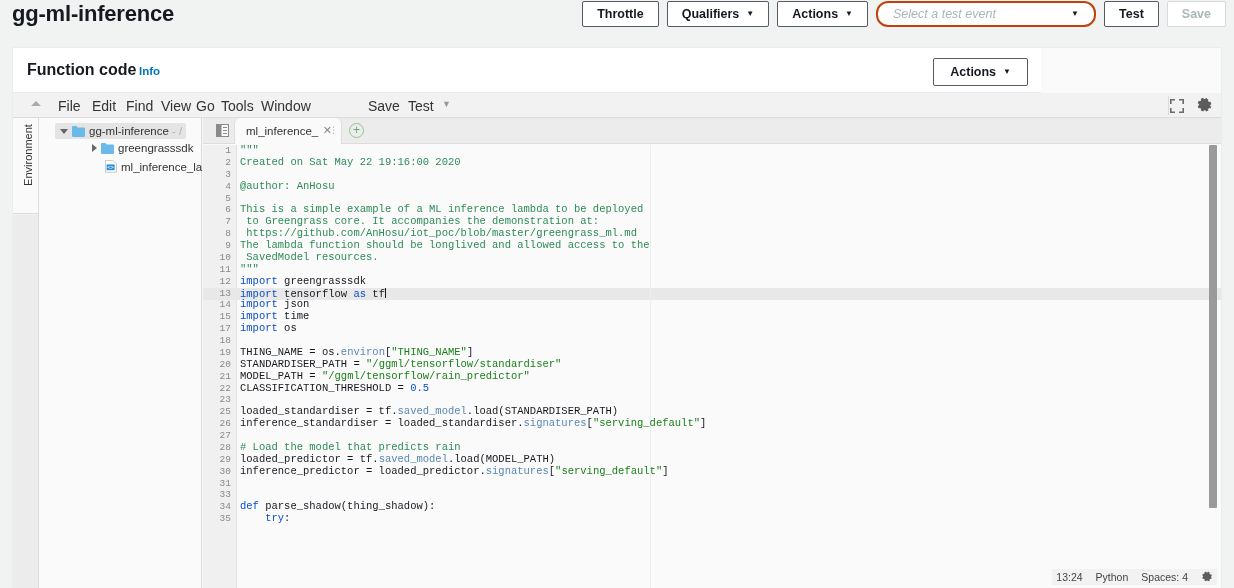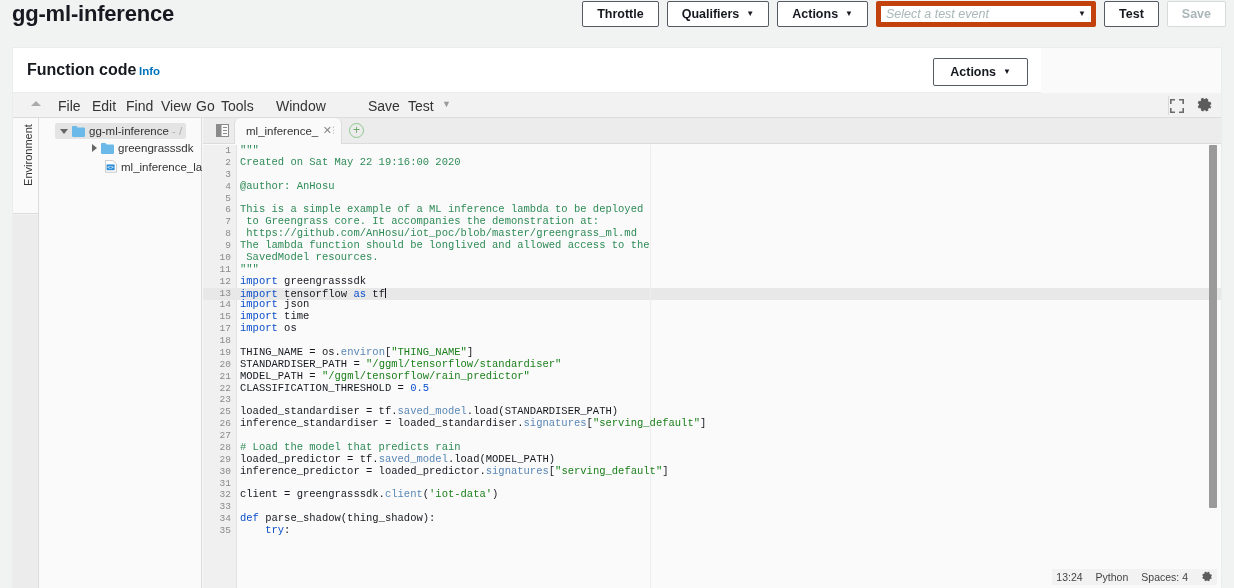--- a/index.html
+++ b/index.html
@@ -34,22 +34,22 @@
     font-size:12.5px; font-weight:bold;
     display:inline-flex; align-items:center; gap:7px;
     white-space:nowrap; cursor:pointer;
     font-family:"Liberation Sans", sans-serif;
   }
   .btn.disabled{
     border-color:#d5dbdb; color:#aab7b8; background:#fff; cursor:default;
   }
   .caret{ font-size:8px; line-height:1; color:#16191f; }
   #test-event-select{
-    height:26px; width:220px; padding:0 5px;
-    border:5px solid #c2410c; border-radius:2px; background:#fff;
+    height:26px; width:220px; padding:0 15px;
+    border:2px solid #c2410c; border-radius:12px; background:#fff;
     display:flex; align-items:center; justify-content:space-between;
     font-size:12.5px; font-style:italic; color:#aab7b8; cursor:pointer;
   }
   #test-event-select .caret{ color:#16191f; font-style:normal; }
 
   
   #panel{
     position:absolute; left:12px; top:47px;
     width:1210px; height:541px;
     background:#fafafa;
@@ -306,21 +306,21 @@
   </div>
 
   <div id="c9-menubar">
     <div id="c9-collapse"></div>
     <div class="mi" style="left:40px;">File</div>
     <div class="mi" style="left:74px;">Edit</div>
     <div class="mi" style="left:108px;">Find</div>
     <div class="mi" style="left:143px;">View</div>
     <div class="mi" style="left:178px;">Go</div>
     <div class="mi" style="left:203px;">Tools</div>
-    <div class="mi" style="left:258px;">Window</div>
+    <div class="mi" style="left:243px;">Window</div>
     <div class="mi" style="left:350px;">Save</div>
     <div class="mi" style="left:390px;">Test</div>
     <div class="mi" style="left:424px;top:6px;font-size:9px;color:#999;">▼</div>
 
     <div id="c9-menubar-sep"></div>
     <div id="c9-right-icons">
       <svg class="ic" width="14" height="14" viewBox="0 0 14 14">
         <g fill="#6b6b6b">
           <path d="M0 0h5v1.6H1.6V5H0z"></path>
             <path d="M9 0h5v5h-1.6V1.6H9z"></path>
@@ -424,21 +424,20 @@
             <div class="row"><span class="ln">21</span><span class="src"><span>MODEL_PATH = </span><span class="st">"/ggml/tensorflow/rain_predictor"</span></span></div>
             <div class="row"><span class="ln">22</span><span class="src"><span>CLASSIFICATION_THRESHOLD = </span><span class="num">0.5</span></span></div>
             <div class="row"><span class="ln">23</span><span class="src"></span></div>
             <div class="row"><span class="ln">25</span><span class="src"><span>loaded_standardiser = tf.</span><span class="fn">saved_model</span><span>.load(STANDARDISER_PATH)</span></span></div>
             <div class="row"><span class="ln">26</span><span class="src"><span>inference_standardiser = loaded_standardiser.</span><span class="fn">signatures</span><span>[</span><span class="st">"serving_default"</span><span>]</span></span></div>
             <div class="row"><span class="ln">27</span><span class="src"></span></div>
             <div class="row"><span class="ln">28</span><span class="src"><span class="cm"># Load the model that predicts rain</span></span></div>
             <div class="row"><span class="ln">29</span><span class="src"><span>loaded_predictor = tf.</span><span class="fn">saved_model</span><span>.load(MODEL_PATH)</span></span></div>
             <div class="row"><span class="ln">30</span><span class="src"><span>inference_predictor = loaded_predictor.</span><span class="fn">signatures</span><span>[</span><span class="st">"serving_default"</span><span>]</span></span></div>
             <div class="row"><span class="ln">31</span><span class="src"></span></div>
-            <div class="row"><span class="ln">32</span><span class="src"><span>client = greengrasssdk.</span><span class="fn">client</span><span>(</span><span class="st">'iot-data'</span><span>)</span></span></div>
             <div class="row"><span class="ln">33</span><span class="src"></span></div>
             <div class="row"><span class="ln">34</span><span class="src"><span class="k">def</span><span> parse_shadow(thing_shadow):</span></span></div>
             <div class="row"><span class="ln">35</span><span class="src"><span class="k">    try</span><span>:</span></span></div>
           </div>
         <div id="vscroll-track"></div>
         <div id="vscroll-thumb"></div>
       </div>
 
       <div id="statusbar">
         <span class="sb">13:24</span>

